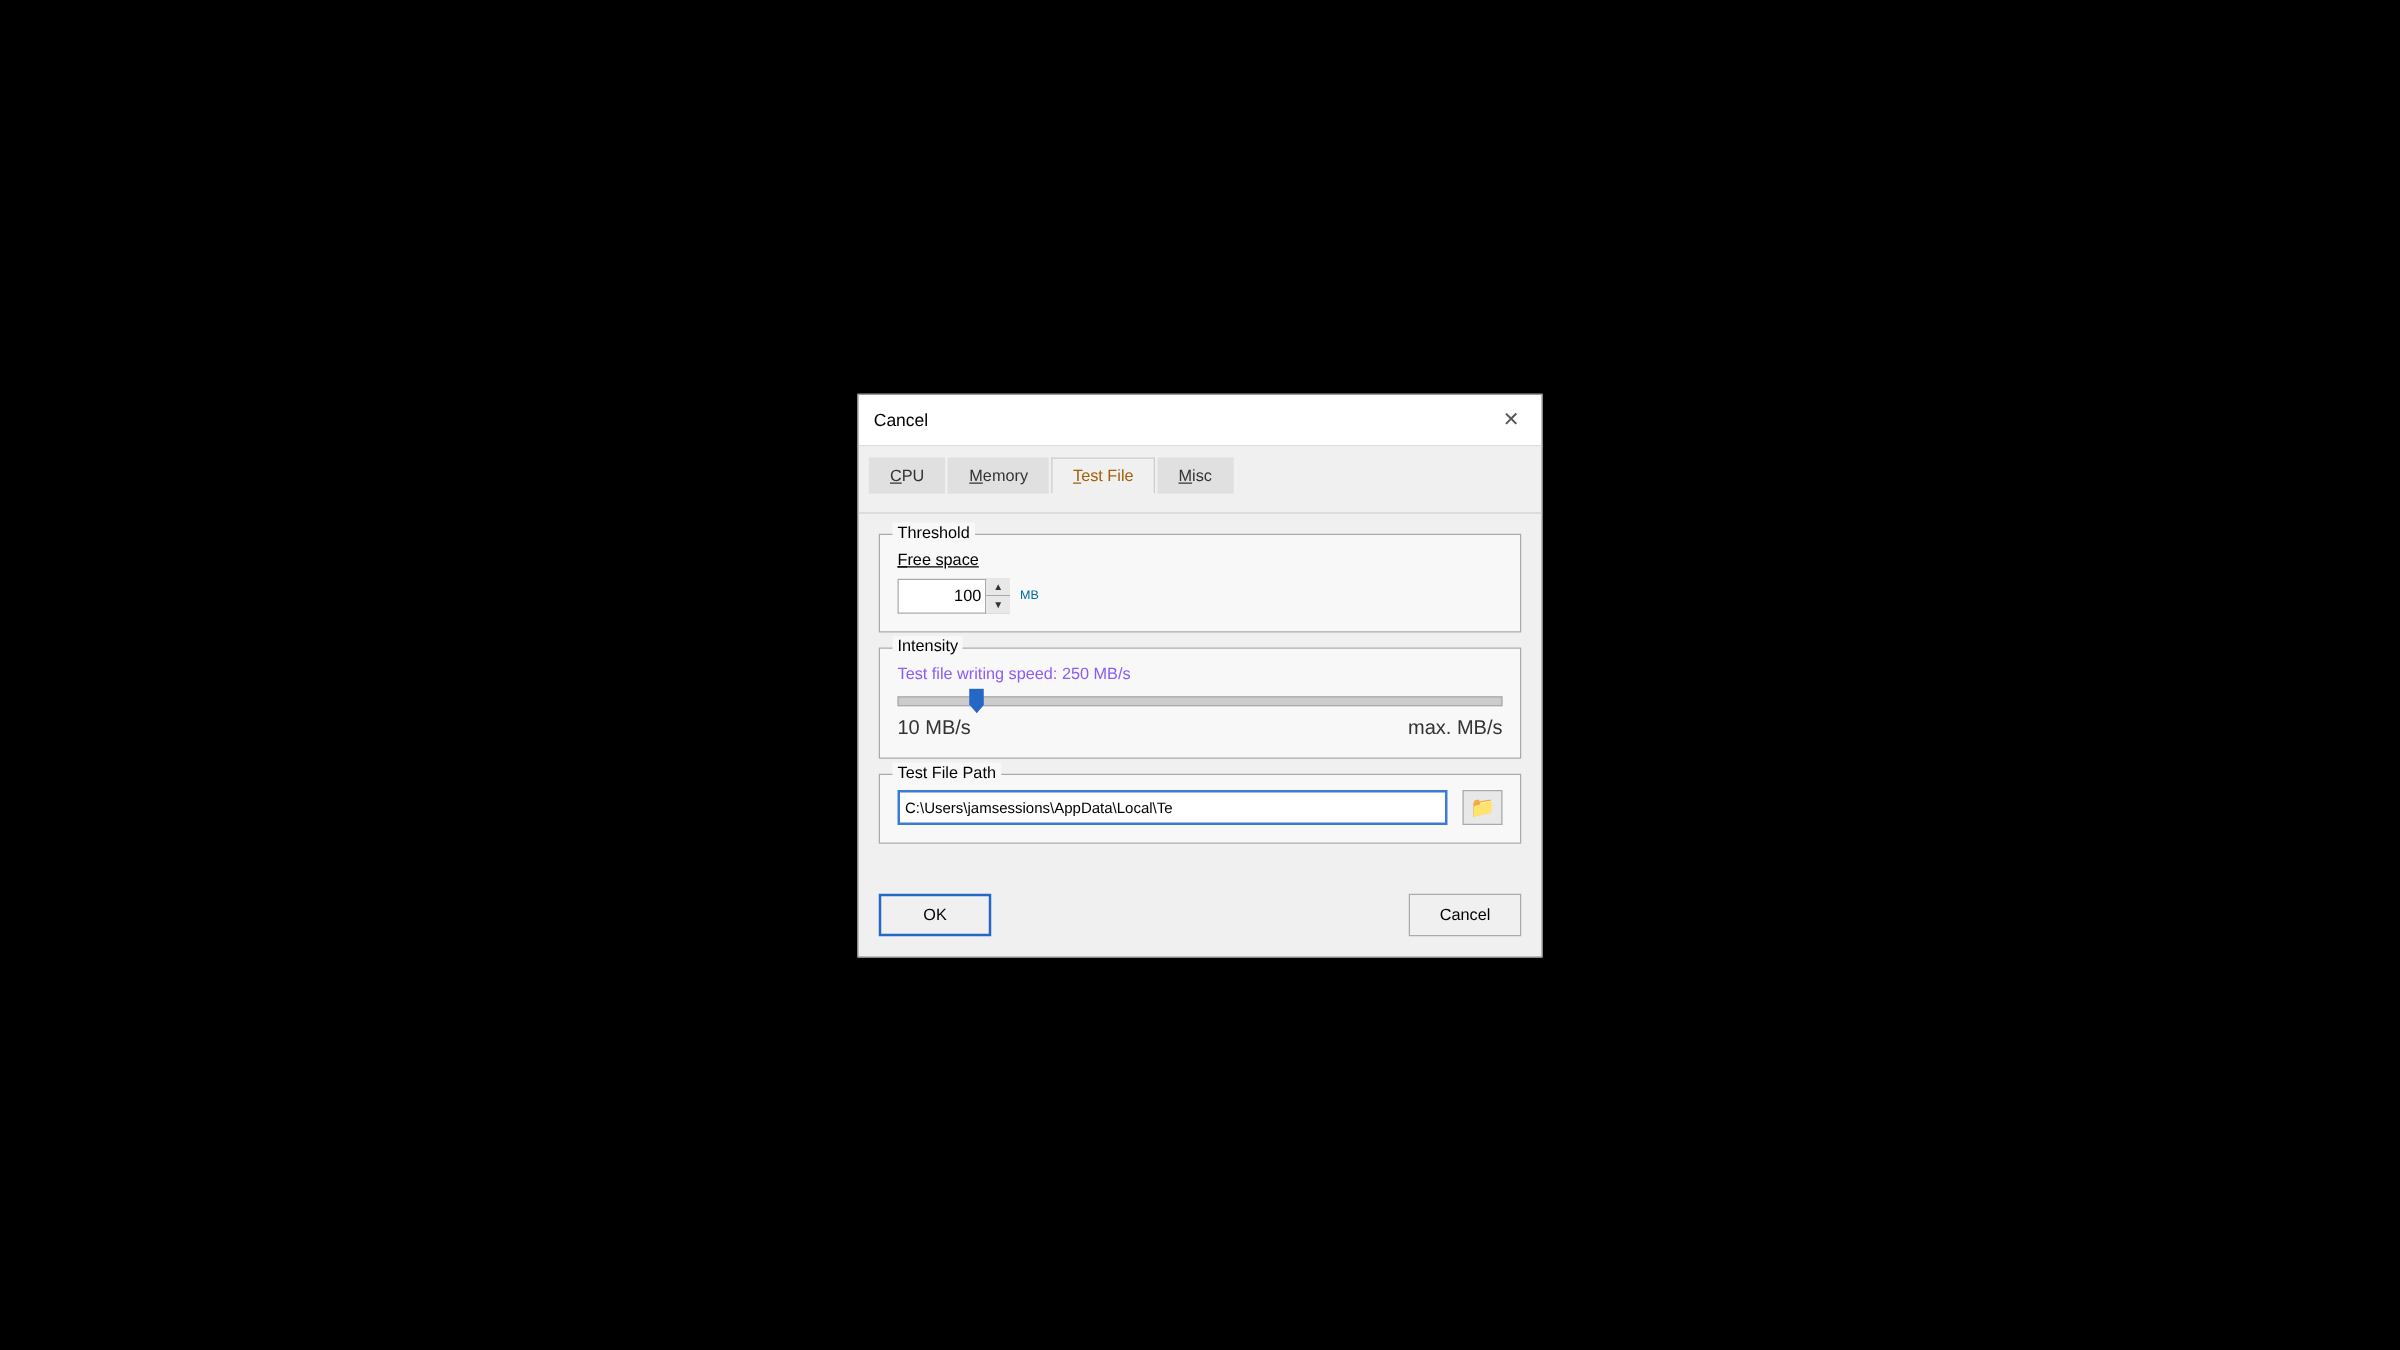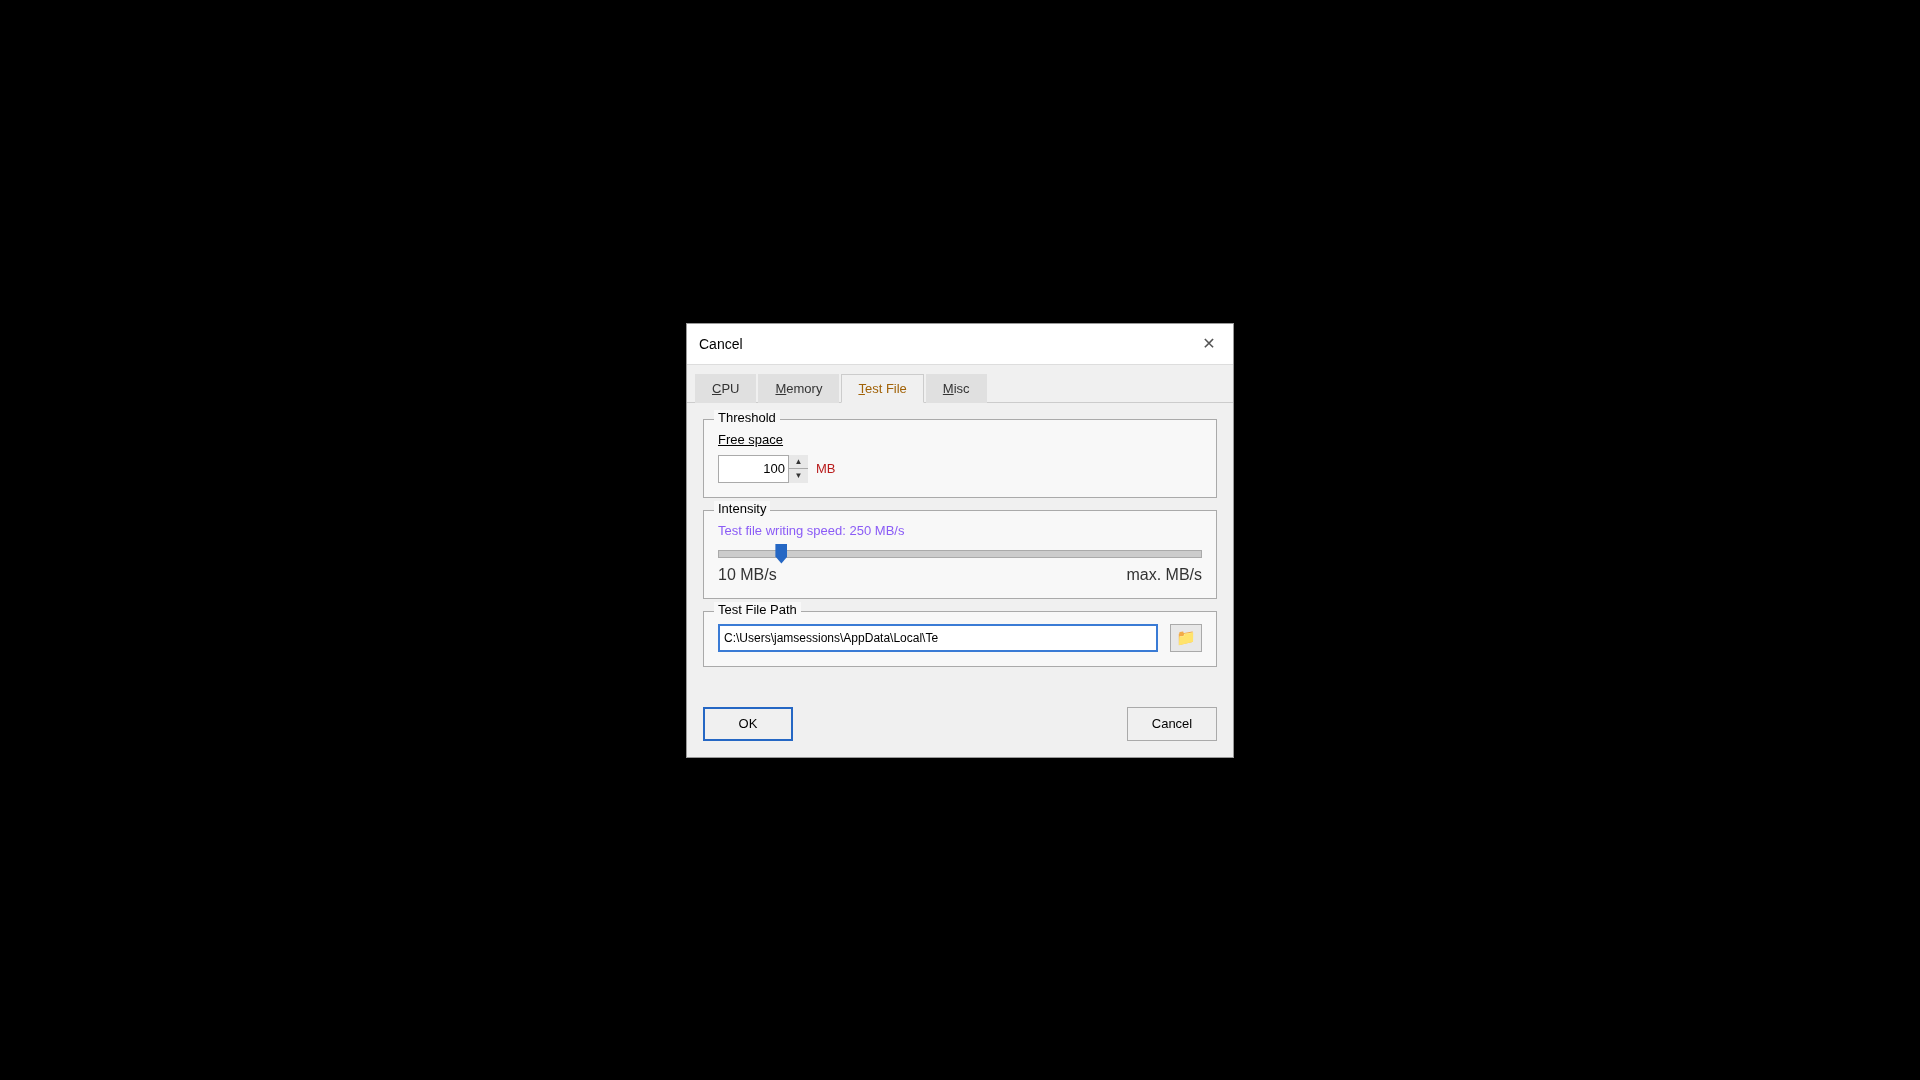--- a/index.html
+++ b/index.html
@@ -51,21 +51,21 @@
       display: flex;
       align-items: center;
       justify-content: center;
       padding: 0;
     }
 
     .tabs-bar {
       background: #f0f0f0;
       display: flex;
       border-bottom: 1px solid #ccc;
-      padding: 0 8px;
+      padding: 16px 8px;
       padding-top: 8px;
     }
 
     .tab {
       padding: 6px 16px;
       font-size: 13px;
       cursor: pointer;
       border: 1px solid transparent;
       border-bottom: none;
       margin-right: 2px;
@@ -161,22 +161,22 @@
       font-size: 8px;
       color: #333;
       padding: 0;
     }
 
     .spinner-up {
       border-bottom: 1px solid #aaa;
     }
 
     .unit-label {
-      font-size: 13px;
-      color: #b91c1c;
+      font-size: 10px;
+      color: #0369a1;
     }
 
     .intensity-label {
       font-size: 13px;
       color: #8b5cf6;
       margin-bottom: 6px;
     }
 
     .slider-container {
       position: relative;

